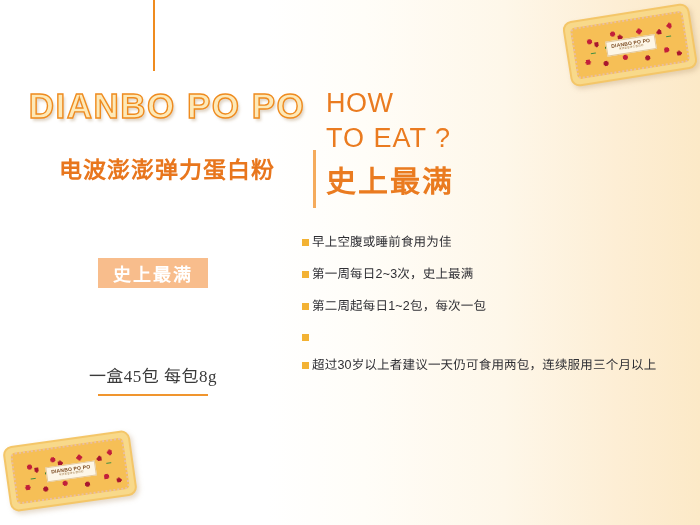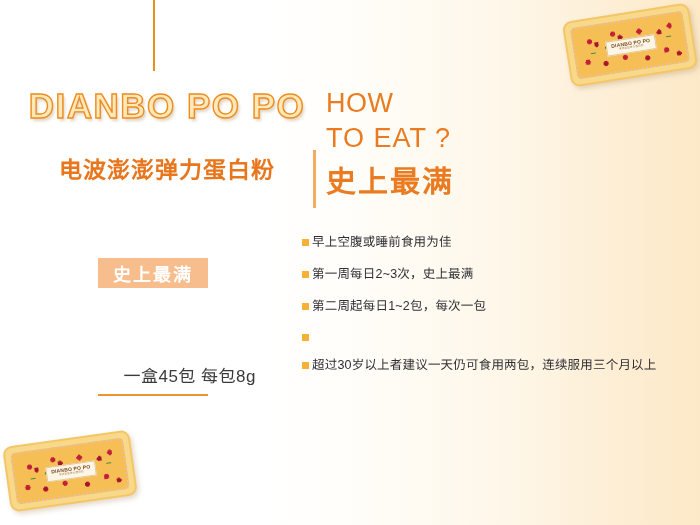--- a/index.html
+++ b/index.html
@@ -98,25 +98,26 @@
     display: flex;
     align-items: center;
     justify-content: center;
   }
 
   .spec-line {
     position: absolute;
     left: 50px;
     top: 362px;
     width: 206px;
-    text-align: right;
+    text-align: center;
     font-size: 17px;
     color: #3a3a3a;
     letter-spacing: 0.5px;
     white-space: nowrap;
+    font-family: Liberation Serif, serif;
   }
 
   
   .how-title {
     position: absolute;
     left: 326px;
     top: 86px;
     color: #ea7b20;
     font-size: 27px;
     font-weight: 500;

